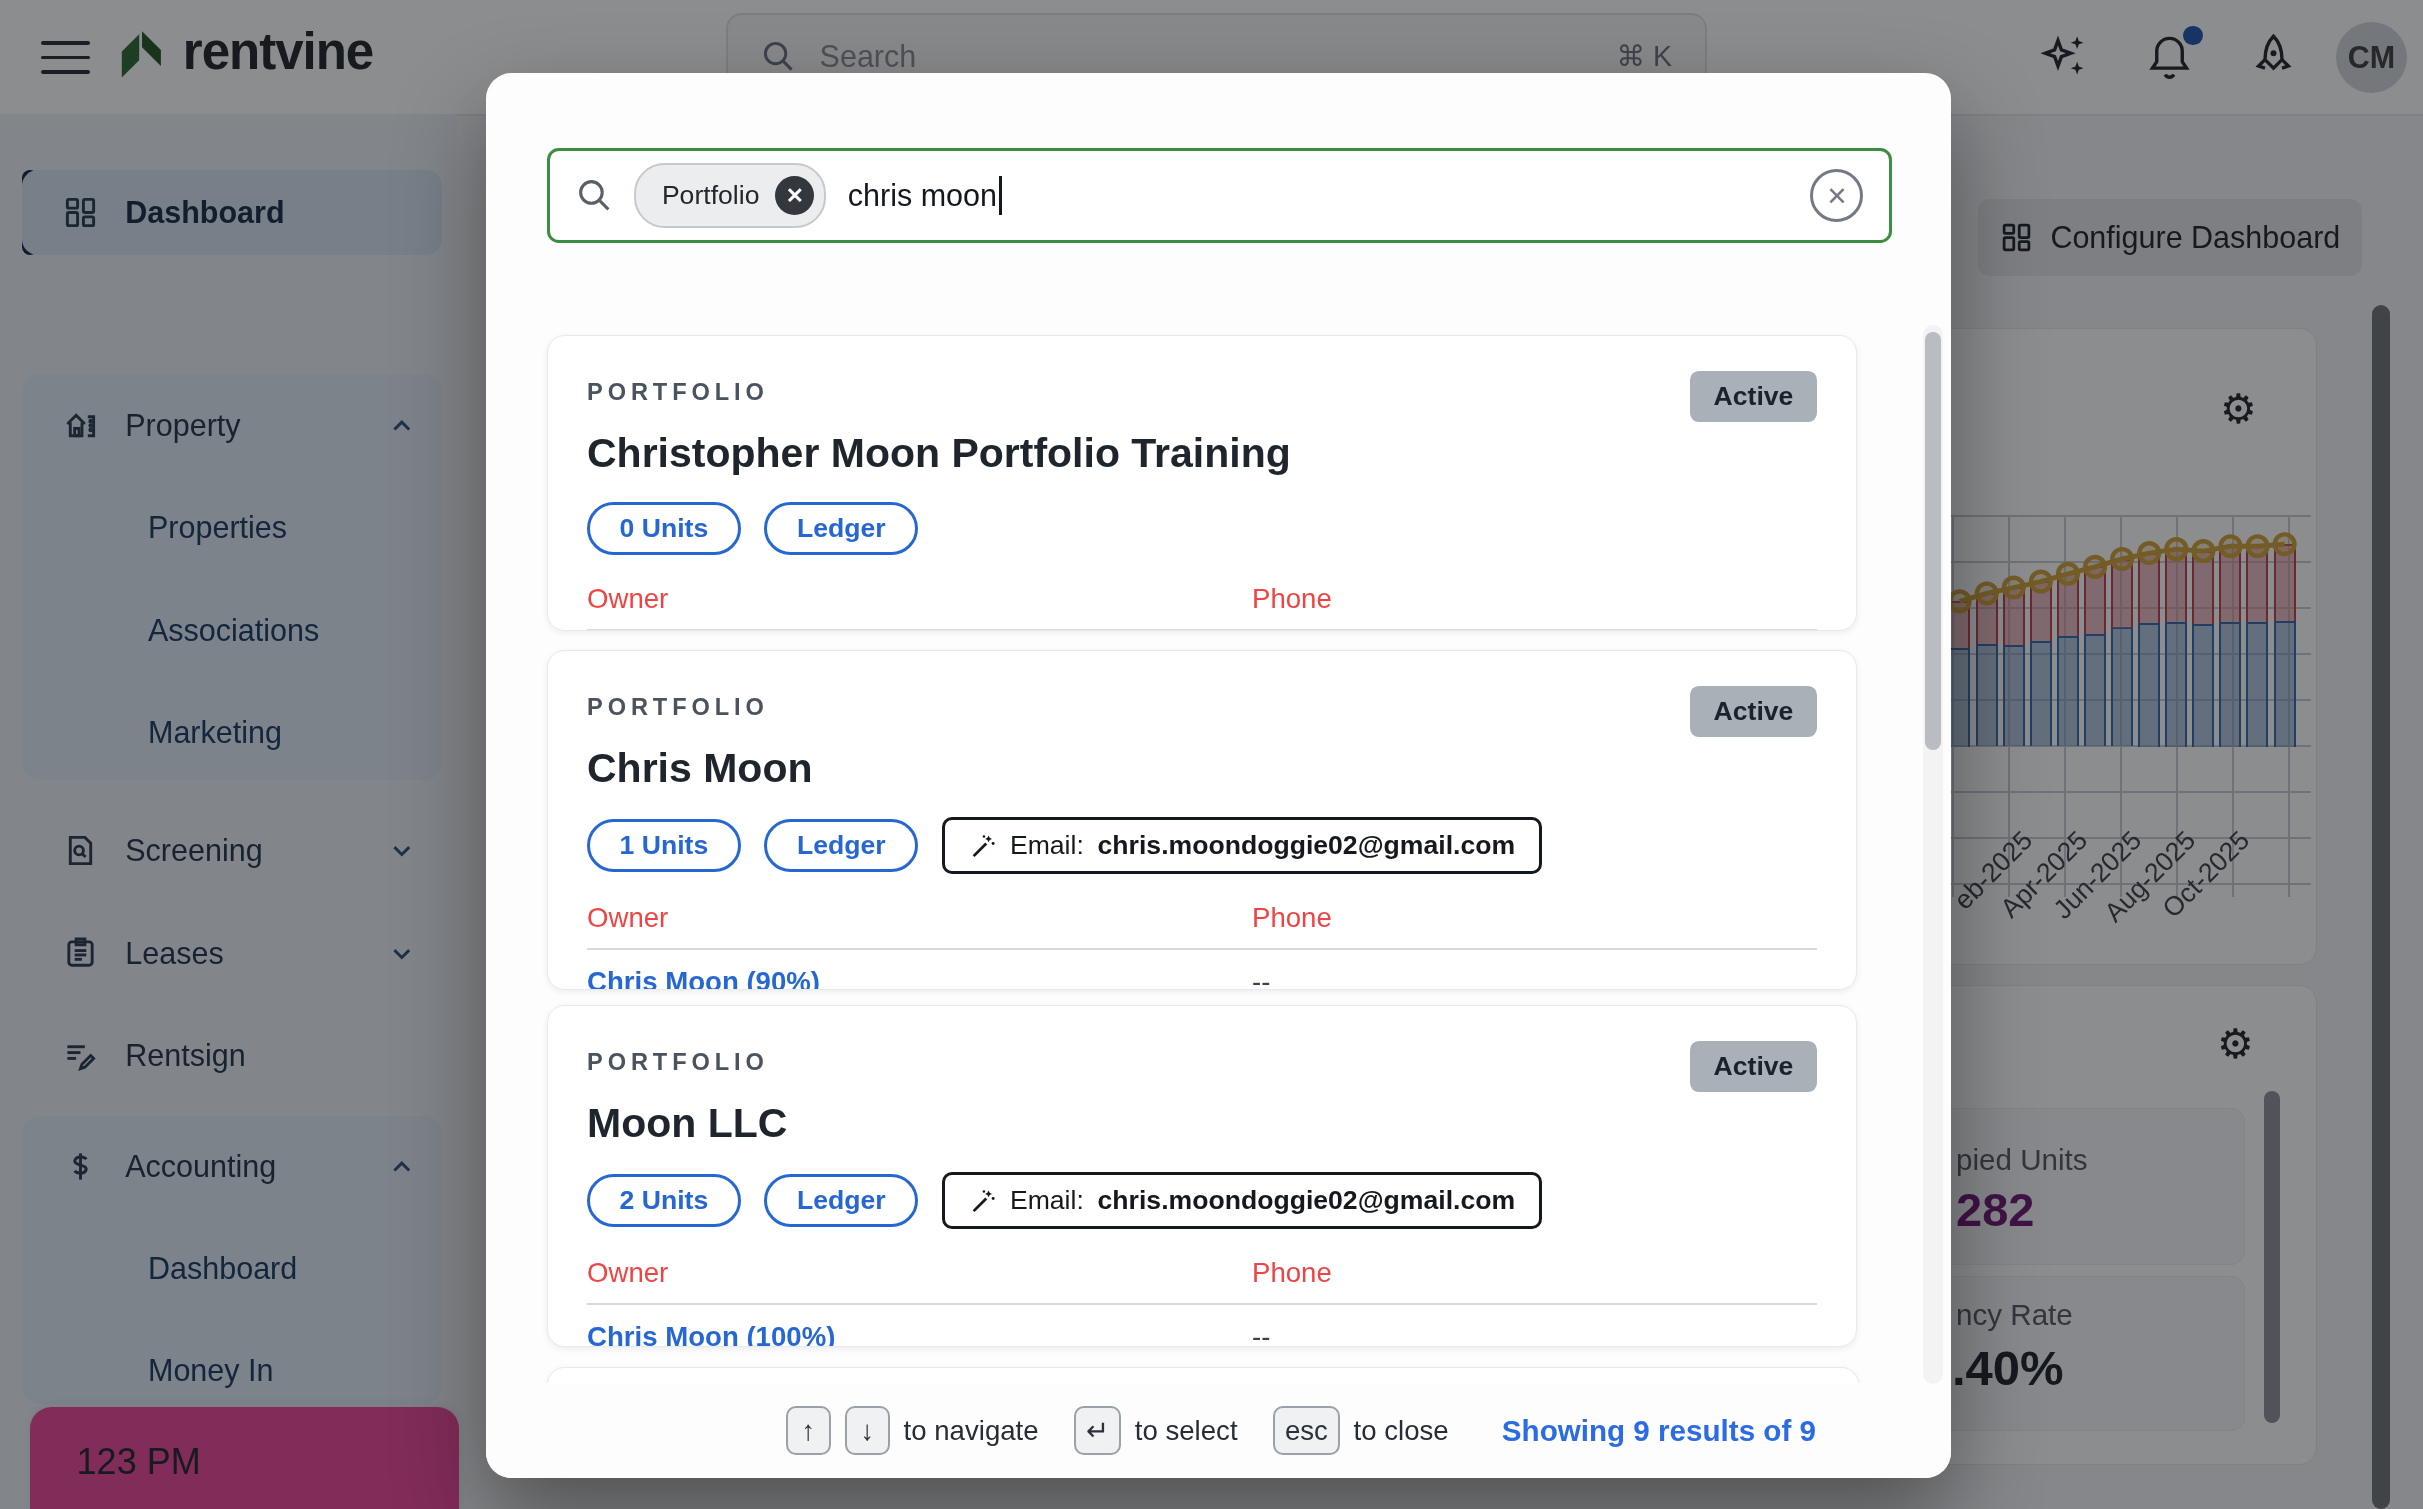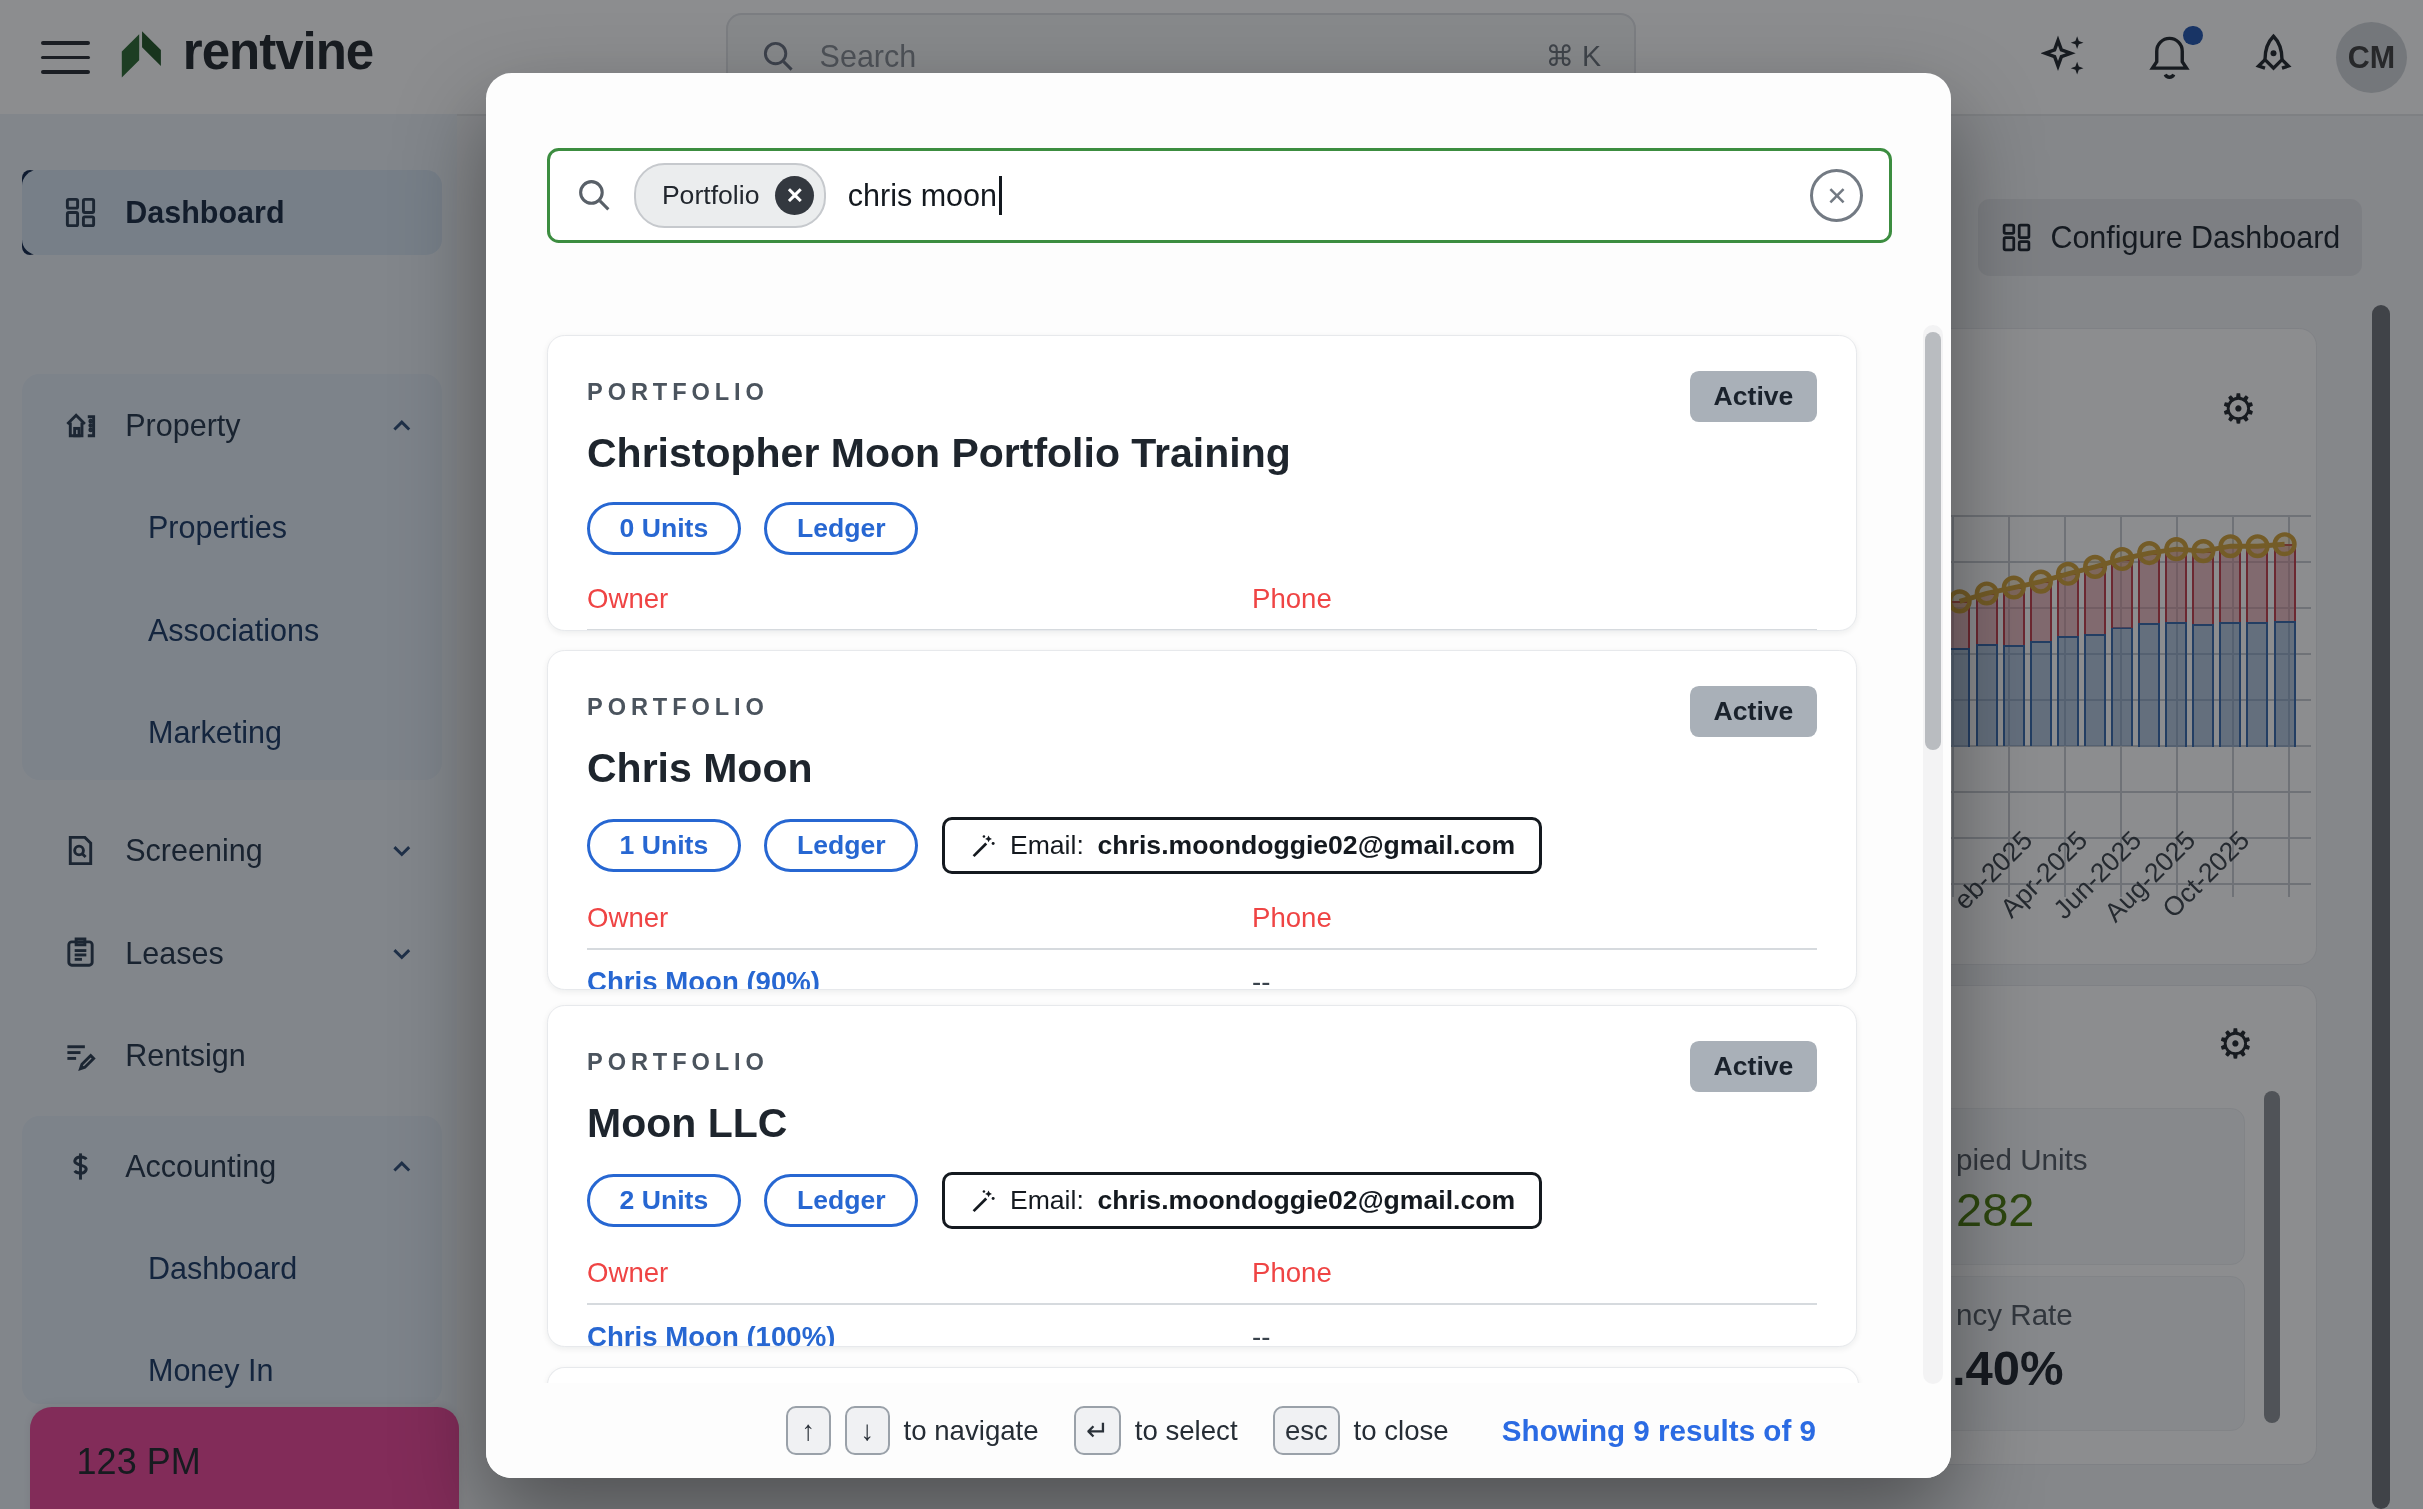--- a/index.html
+++ b/index.html
@@ -8,21 +8,21 @@
     font-family:"Liberation Sans", sans-serif;background:#f2f3f5;
     -webkit-font-smoothing:antialiased;
   }
   
   #bg{position:absolute;inset:0;}
   #topbar{position:absolute;left:0;top:0;width:2423px;height:114px;background:#ffffff;border-bottom:2px solid #e4e6e9;}
   .hamburger{position:absolute;left:41px;top:41px;width:49px;height:33px;display:flex;flex-direction:column;justify-content:space-between;cursor:pointer;}
   .hamburger div{height:3.9px;background:#2a2f35;border-radius:2px;}
   #logo{position:absolute;left:116px;top:21.7px;display:flex;align-items:center;gap:11.8px;}
   #logo .word{font-size:51px;font-weight:700;color:#23282e;letter-spacing:-1px;}
-  #top-search{position:absolute;left:726px;top:12.8px;width:910px;height:87px;background:#f6f7f8;border:2px solid #e0e3e7;border-radius:15.8px;display:flex;align-items:center;padding:0 33px;box-sizing:border-box;gap:23.6px;}
+  #top-search{position:absolute;left:726px;top:12.8px;width:981px;height:87px;background:#f6f7f8;border:2px solid #e0e3e7;border-radius:15.8px;display:flex;align-items:center;padding:0 33px;box-sizing:border-box;gap:23.6px;}
   #top-search .ph{color:#8a9097;font-size:30.5px;flex:1;}
   #top-search .kbd-hint{color:#6f767e;font-size:28.6px;}
   .tb-icon{position:absolute;top:31.5px;width:51px;height:51px;color:#23282e;}
   #avatar{position:absolute;left:2336px;top:21.7px;width:71px;height:71px;border-radius:50%;background:#d2d6da;display:flex;align-items:center;justify-content:center;font-size:30.5px;font-weight:700;color:#404040;}
   #bell-dot{position:absolute;left:2183px;top:25.6px;width:19.7px;height:19.7px;border-radius:50%;background:#2457b0;}
   
   #sidebar{position:absolute;left:0;top:114px;width:457px;height:1395px;background:#edf2f8;}
   .group-bg{position:absolute;left:21.7px;width:420px;background:#e2ecf5;border-radius:17.7px;}
   .side-item{position:absolute;left:21.7px;width:420px;height:85px;border-radius:15.8px;display:flex;align-items:center;gap:27.6px;padding-left:41px;box-sizing:border-box;cursor:pointer;}
   .side-item .lbl{font-size:30.5px;color:#26384d;font-weight:500;}
@@ -42,21 +42,21 @@
   #chart-grid{position:absolute;left:1560px;top:515px;width:751px;height:382px;
     background-image:
       repeating-linear-gradient(to right,#c9cdd2 0 2px,transparent 2px 56px),
       repeating-linear-gradient(to bottom,#c9cdd2 0 2px,transparent 2px 46px);}
   .cbar{position:absolute;box-sizing:border-box;}
   .bar-blue{background:rgba(96,136,186,.48);border:2.5px solid #3a6bad;border-bottom:none;}
   .bar-red{background:rgba(213,125,136,.5);border:2.5px solid #c2404f;border-bottom:none;}
   .xlab{position:absolute;font-size:26.6px;color:#3e454d;white-space:nowrap;transform-origin:100% 0;}
   .stat-tile{position:absolute;background:#f5f7f9;border:1px solid #eceef0;border-radius:13.8px;}
   .stat-lab{position:absolute;font-size:29.6px;color:#565e66;}
-  .stat-val-blue{position:absolute;font-size:47px;font-weight:400;color:#4d7c0f;}
+  .stat-val-blue{position:absolute;font-size:47px;font-weight:700;color:#701a75;}
   .stat-val-dark{position:absolute;font-size:49px;font-weight:700;color:#20262e;}
   .vscroll{position:absolute;border-radius:9.9px;}
   
   #overlay{position:absolute;inset:0;background:rgba(10,12,16,0.47);z-index:40;}
   #modal{position:absolute;left:486px;top:73px;width:1465px;height:1405px;background:#fdfdfd;border-radius:25.6px;z-index:60;box-shadow:0 39px 89px rgba(0,0,0,.4);}
   #modal-search{position:absolute;left:61px;top:75px;width:1345px;height:95px;background:#fff;border:3.9px solid #3c8d40;border-radius:11.8px;display:flex;align-items:center;padding:0 25.6px;box-sizing:border-box;gap:21.7px;}
   .filter-chip{height:61px;background:#ebedee;border:2px solid #c6c9cd;border-radius:30.5px;display:flex;align-items:center;gap:15.8px;padding:0 9.9px 0 25.6px;}
   .filter-chip .txt{font-size:26.6px;color:#22272e;}
   .chip-x{width:39px;height:39px;border-radius:50%;background:#33383f;color:#fff;display:flex;align-items:center;justify-content:center;font-size:21.7px;font-weight:700;cursor:pointer;}
   #query-wrap{display:flex;align-items:center;flex:1;}

